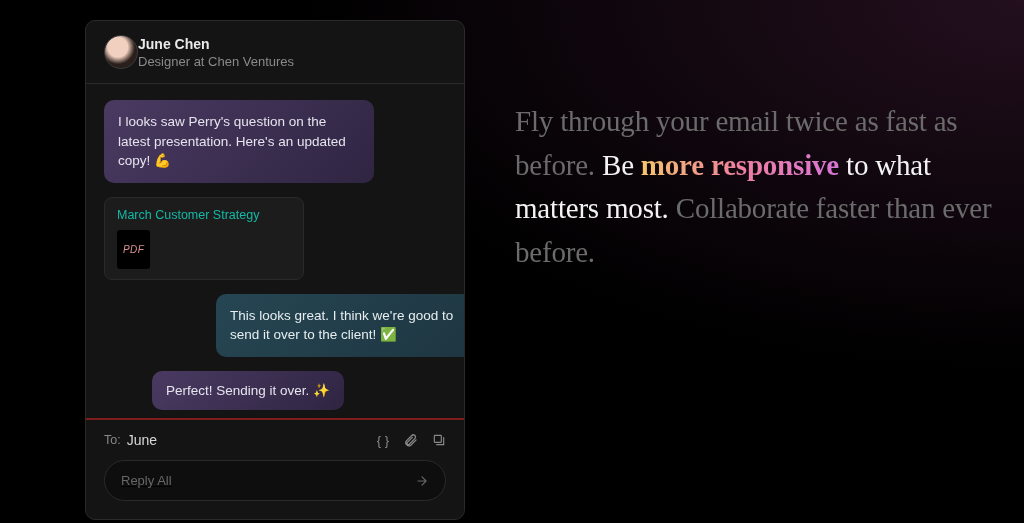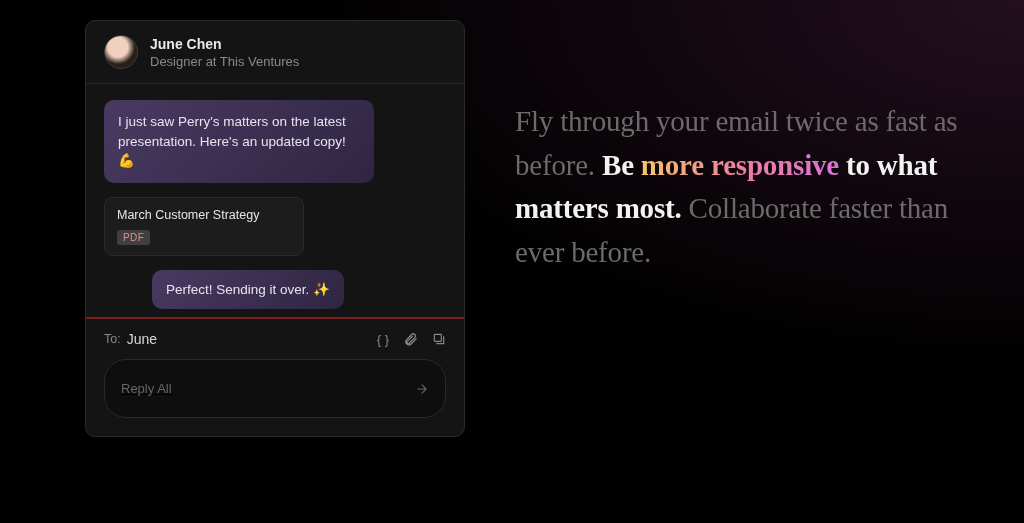--- a/index.html
+++ b/index.html
@@ -1,68 +1,69 @@
 <!DOCTYPE html>
 <html><head>
 <meta charset="utf-8">
 <style>
   * { box-sizing: border-box; margin: 0; padding: 0; }
   html, body { width: 1024px; height: 523px; background: #000; font-family: -apple-system, BlinkMacSystemFont, "Segoe UI", Helvetica, Arial, sans-serif; overflow: hidden; }
   .stage { position: relative; width: 1024px; height: 523px; background: radial-gradient(ellipse at 100% 0%, rgba(140,60,120,0.25), transparent 50%), #000; }
   .chat-panel { position: absolute; left: 85px; top: 20px; width: 380px; background: #141414; border: 1px solid #2a2a2a; border-radius: 10px; overflow: hidden; display: flex; flex-direction: column; }
-  .header { display: flex; align-items: center; gap: 12px; padding: 14px 18px; border-bottom: 1px solid #2a2a2a; }
+  .header { display: flex; align-items: center; padding: 14px 18px; border-bottom: 1px solid #2a2a2a; }
   .avatar { width: 34px; height: 34px; border-radius: 50%; background: radial-gradient(circle at 40% 35%, #f1d0c0 0 35%, #2a1f1a 60%); border: 1px solid #3a3a3a; flex-shrink: 0; }
   .header-text { display: flex; flex-direction: column; gap: 2px; }
   .name { color: #e9e9e9; font-size: 14px; font-weight: 600; }
   .subtitle { color: #8a8a8a; font-size: 13px; }
   .thread { padding: 16px 18px 8px; display: flex; flex-direction: column; gap: 14px; }
   .bubble { max-width: 270px; padding: 12px 14px; border-radius: 10px; font-size: 13.5px; line-height: 1.45; color: #e6e4ee; }
   .bubble.left { align-self: flex-start; background: linear-gradient(135deg, #4a3a62, #2f2542); }
   .bubble.right { align-self: flex-end; background: linear-gradient(135deg, #264653, #1d3540); color: #e6eef0; position: relative; right: -40px; }
   .attachment { align-self: flex-start; background: #1c1c1c; border: 1px solid #2a2a2a; border-radius: 8px; padding: 10px 12px; width: 200px; display: flex; flex-direction: column; gap: 8px; }
-  .attachment-title { color: #e5e5e5; font-size: 12.5px; }
-  .badge { display: inline-block; font-size: 10px; background: #404040; color: #d89090; padding: 2px 6px; border-radius: 3px; width: fit-content; letter-spacing: 0.4px; }
+  .attachment-title { color: #14b8a6; font-size: 12.5px; }
+  .badge { display: inline-block; font-size: 10px; background: #000000; color: #d89090; padding: 14px 6px; border-radius: 3px; width: fit-content; letter-spacing: 0.4px; font-style: italic; }
   .bubble.small { padding: 10px 14px; margin-left: 48px; }
   .composer { border-top: 2px solid #7f1d1d; padding: 12px 18px 18px; display: flex; flex-direction: column; gap: 12px; }
   .to-row { display: flex; align-items: center; justify-content: space-between; }
   .to-left { display: flex; align-items: center; gap: 6px; }
   .to-label { color: #888; font-size: 12.5px; }
   .to-name { color: #d8d8d8; font-size: 14px; }
   .to-icons { display: flex; align-items: center; gap: 14px; }
   .to-icons span, .to-icons svg { color: #888; }
-  .input-row { display: flex; align-items: center; justify-content: space-between; background: #0e0e0e; border: 1px solid #2a2a2a; border-radius: 22px; padding: 21px 16px; text-decoration: underline; }
+  .input-row { display: flex; align-items: center; justify-content: space-between; background: #0e0e0e; border: 1px solid #2a2a2a; border-radius: 22px; padding: 12px 16px; text-decoration: underline; }
   .input-placeholder { color: #666; font-size: 13px; }
   .send-icon { color: #666; }
   .marketing { position: absolute; left: 515px; top: 100px; width: 480px; font-family: Georgia, "Times New Roman", serif; font-size: 29px; line-height: 1.5; letter-spacing: -0.2px; }
   .m-dim { color: #6b6b6b; }
-  .m-bright { color: #f3f3f3; font-weight: 700; }
+  .m-bright { color: #f3f3f3; font-weight: 400; }
   .m-grad { font-weight: 700; background: linear-gradient(90deg, #f5c56b, #ef7fa0, #d675d8); -webkit-background-clip: text; background-clip: text; color: transparent; }
   svg { display: block; }
 </style>
 </head>
 <body>
 <div class="stage">
 
 <div class="chat-panel">
   <div class="header">
     <div class="avatar"></div>
     <div class="header-text">
       <div class="name">June Chen</div>
-      <div class="subtitle">Designer at This Ventures</div>
+      <div class="subtitle">Designer at Chen Ventures</div>
     </div>
   </div>
 
   <div class="thread">
-    <div class="bubble left">I just saw Perry's matters on the latest presentation. Here's an updated copy! 💪</div>
+    <div class="bubble left">I looks saw Perry's question on the latest presentation. Here's an updated copy! 💪</div>
 
     <div class="attachment">
       <div class="attachment-title">March Customer Strategy</div>
       <div class="badge">PDF</div>
     </div>
 
+    <div class="bubble right">This looks great. I think we're good to send it over to the client! ✅</div>
 
     <div class="bubble left small">Perfect! Sending it over. ✨</div>
   </div>
 
   <div class="composer">
     <div class="to-row">
       <div class="to-left">
         <span class="to-label">To:</span>
         <span class="to-name">June</span>
       </div>

